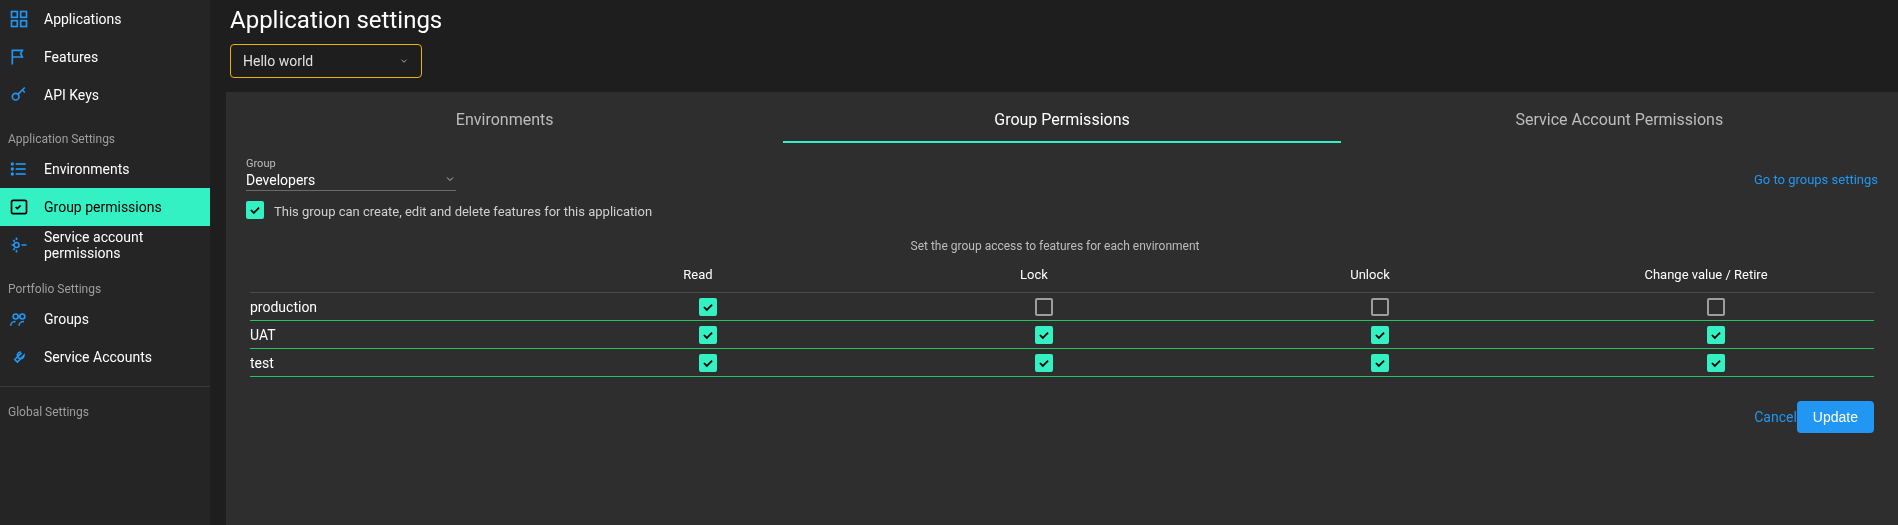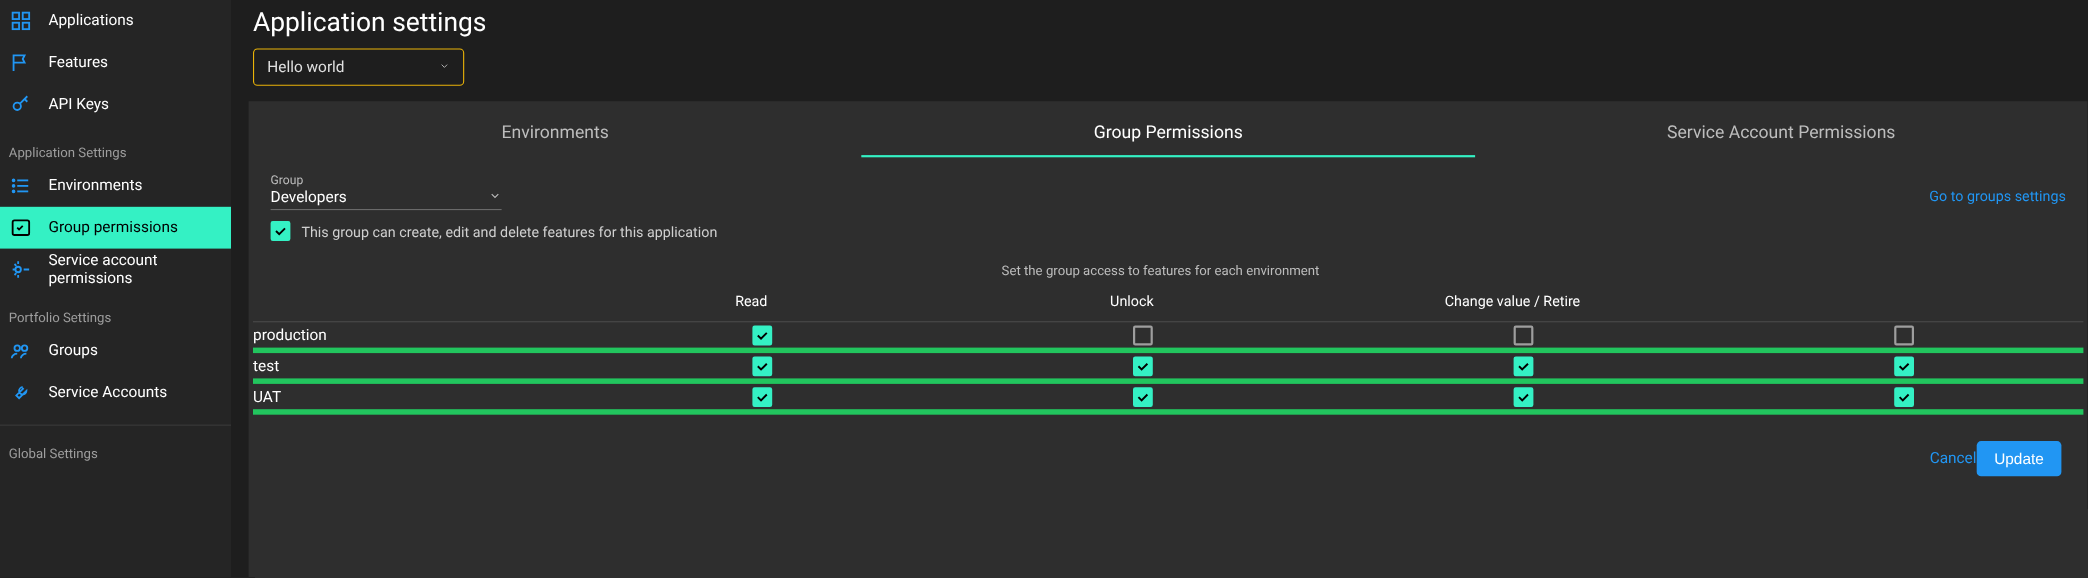--- a/index.html
+++ b/index.html
@@ -157,40 +157,40 @@
   .checkbox:not(.checked) svg { display: none; }
 
   .helper-text {
     text-align: center;
     font-size: 12px;
     color: #bdbdbd;
     padding: 16px 14px 10px 0;
   }
 
   .perm-table {
-    padding: 0 4px;
+    padding: 0 24px;
   }
   .perm-header, .perm-row {
     display: grid;
     grid-template-columns: 280px 1fr 1fr 1fr 1fr;
     align-items: center;
     min-height: 30px;
   }
   .perm-header {
     border-bottom: 1px solid #4a4a4a;
     padding-bottom: 6px;
   }
   .perm-header .th {
     text-align: center;
     font-size: 13px;
     color: #ffffff;
   }
   .perm-header .th:first-child { text-align: left; }
   .perm-row {
-    border-bottom: 5px solid #22c55e;
+    border-bottom: 1px solid #22c55e;
     min-height: 28px;
     gap: 20px;
   }
   .perm-row .env-name { font-size: 14px; color: #ffffff; }
   .perm-cell { display: flex; justify-content: center; }
 
   .footer {
     display: flex;
     justify-content: flex-end;
     padding: 24px 24px 0 0;
@@ -361,20 +361,21 @@
         </span>
         <span>This group can create, edit and delete features for this application</span>
       </div>
 
       <div class="helper-text">Set the group access to features for each environment</div>
 
       <div class="perm-table">
         <div class="perm-header">
           <div class="th"></div>
           <div class="th">Read</div>
+          <div class="th">Lock</div>
           <div class="th">Unlock</div>
           <div class="th">Change value / Retire</div>
         </div>
         <div id="perm-rows">
             <div class="perm-row">
               <div class="env-name">production</div>
               <div class="perm-cell">
                 <span class="checkbox checked">
                   <svg viewBox="0 0 24 24" width="14" height="14" stroke-width="3" fill="none">
                     <polyline points="5 12 10 17 19 8"></polyline>
@@ -385,21 +386,21 @@
                 <span class="checkbox"></span>
               </div>
               <div class="perm-cell">
                 <span class="checkbox"></span>
               </div>
               <div class="perm-cell">
                 <span class="checkbox"></span>
               </div>
             </div>
             <div class="perm-row">
-              <div class="env-name">test</div>
+              <div class="env-name">UAT</div>
               <div class="perm-cell">
                 <span class="checkbox checked">
                   <svg viewBox="0 0 24 24" width="14" height="14" stroke-width="3" fill="none">
                     <polyline points="5 12 10 17 19 8"></polyline>
                   </svg>
                 </span>
               </div>
               <div class="perm-cell">
                 <span class="checkbox checked">
                   <svg viewBox="0 0 24 24" width="14" height="14" stroke-width="3" fill="none">
@@ -416,21 +417,21 @@
               </div>
               <div class="perm-cell">
                 <span class="checkbox checked">
                   <svg viewBox="0 0 24 24" width="14" height="14" stroke-width="3" fill="none">
                     <polyline points="5 12 10 17 19 8"></polyline>
                   </svg>
                 </span>
               </div>
             </div>
             <div class="perm-row">
-              <div class="env-name">UAT</div>
+              <div class="env-name">test</div>
               <div class="perm-cell">
                 <span class="checkbox checked">
                   <svg viewBox="0 0 24 24" width="14" height="14" stroke-width="3" fill="none">
                     <polyline points="5 12 10 17 19 8"></polyline>
                   </svg>
                 </span>
               </div>
               <div class="perm-cell">
                 <span class="checkbox checked">
                   <svg viewBox="0 0 24 24" width="14" height="14" stroke-width="3" fill="none">

